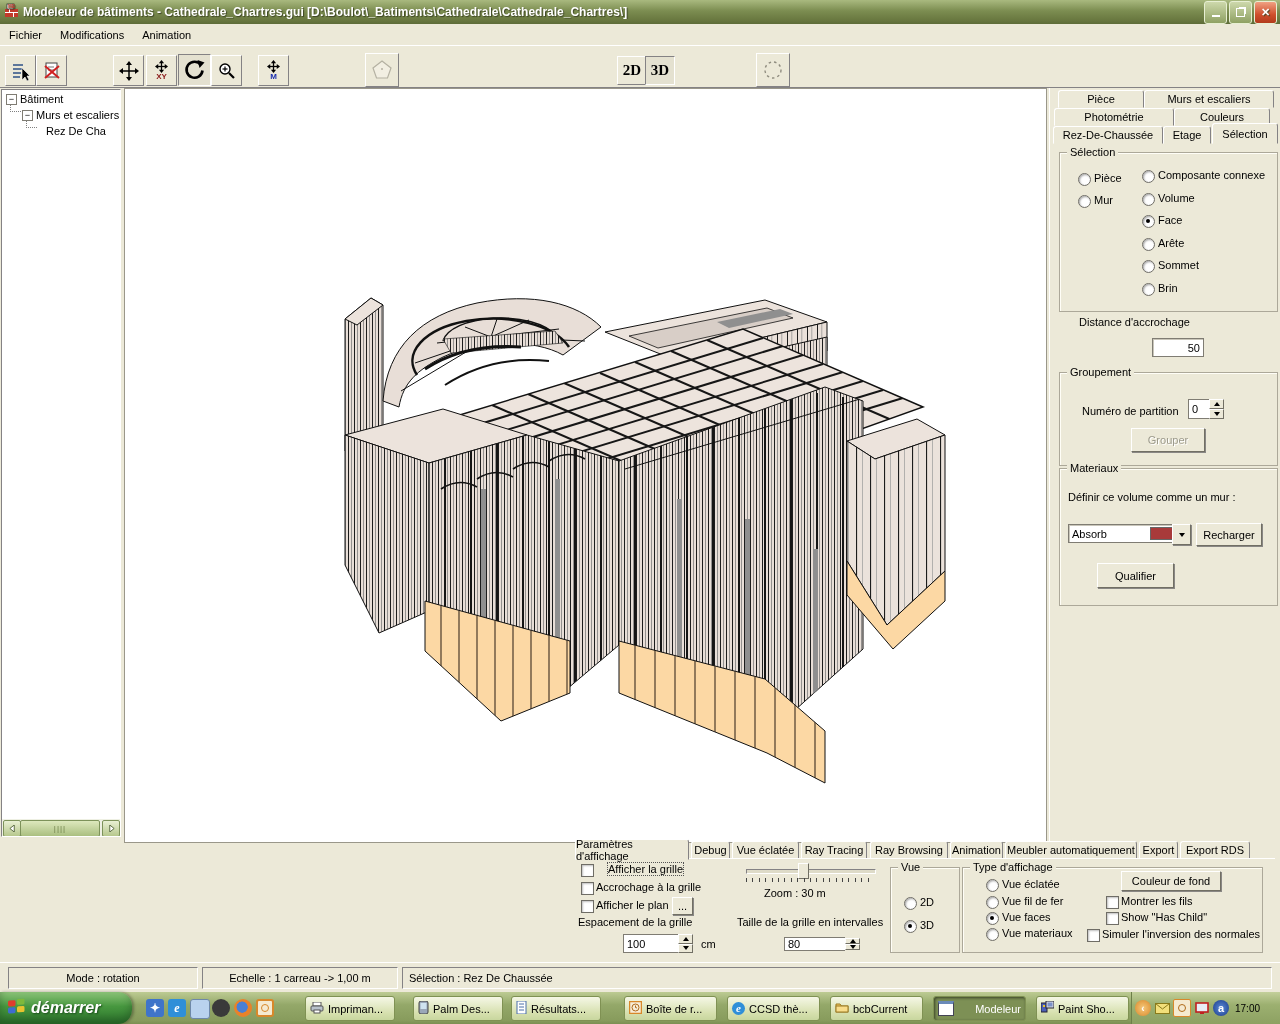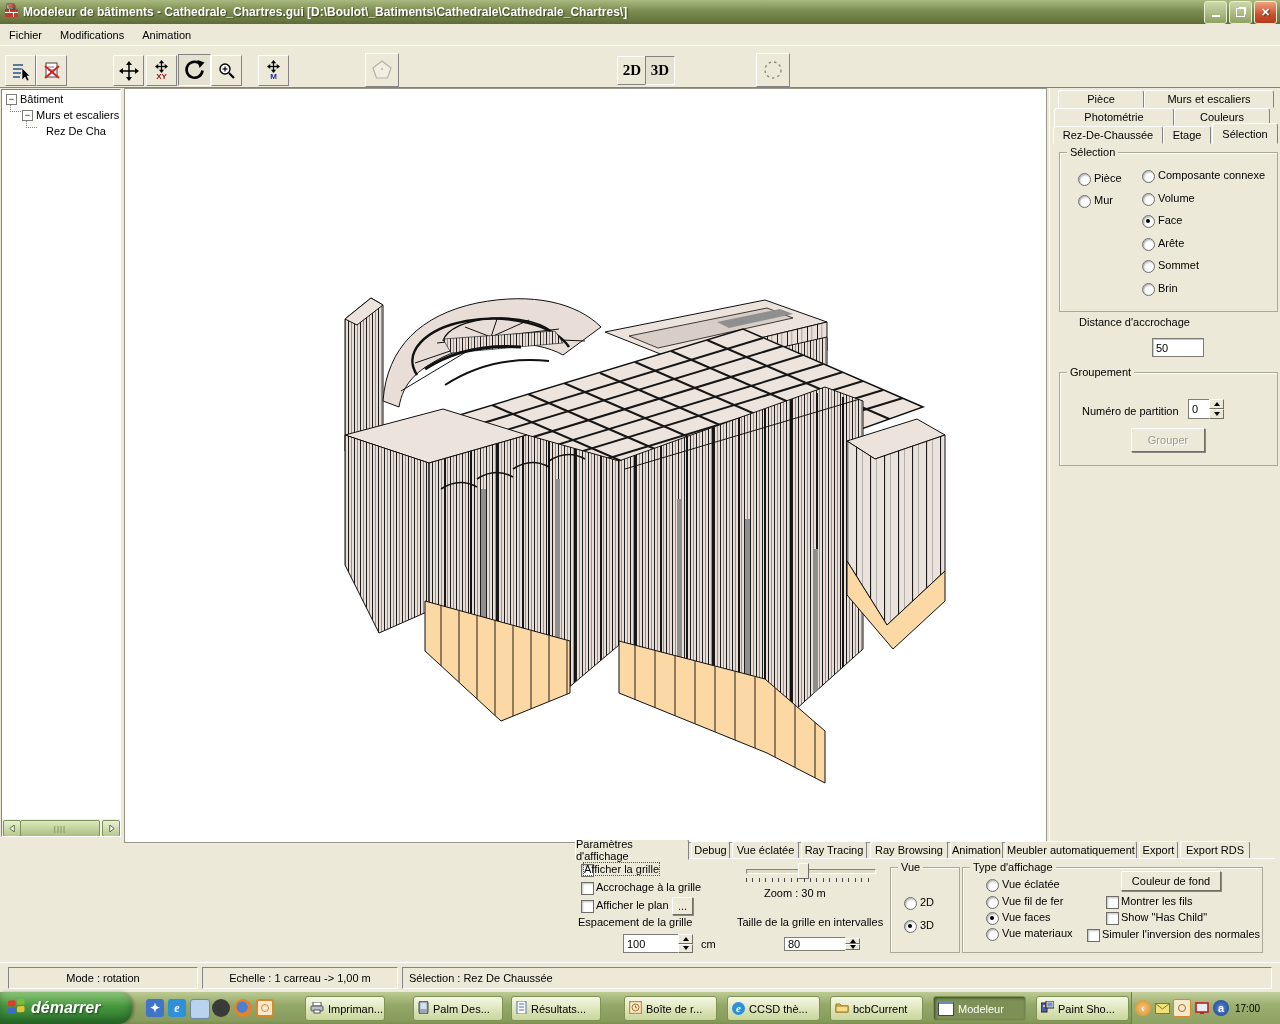--- a/index.html
+++ b/index.html
@@ -460,21 +460,21 @@
       <span class="lbl" style="left:98px;top:61px;">Face</span>
       <span class="radio" style="left:82px;top:85px;"></span>
       <span class="lbl" style="left:98px;top:84px;">Arête</span>
       <span class="radio" style="left:82px;top:107px;"></span>
       <span class="lbl" style="left:98px;top:106px;">Sommet</span>
       <span class="radio" style="left:82px;top:130px;"></span>
       <span class="lbl" style="left:98px;top:129px;">Brin</span>
     </div>
 
     <span class="lbl" style="left:29px;top:228px;">Distance d'accrochage</span>
-    <div class="abs edit" style="left:102px;top:250px;width:44px;height:17px;">
+    <div class="abs edit" style="left:102px;top:250px;width:44px;height:17px;justify-content:flex-end;">
         <span>50</span>
       </div>
 
     <div class="abs group" style="left:9px;top:284px;width:217px;height:92px;">
       <span class="glabel">Groupement</span>
       <span class="lbl" style="left:22px;top:32px;">Numéro de partition</span>
       <div class="spin" style="left:128px;top:26px;width:36px;height:20px;">
         <div class="ed">
             <span>0</span>
           </div>
@@ -485,20 +485,37 @@
             <div>
               <span class="td"></span>
             </div>
           </div>
       </div>
       <div class="abs btn disabled" style="left:71px;top:55px;width:72px;height:22px;">
           <span>Grouper</span>
         </div>
     </div>
 
+    <div class="abs group" style="left:9px;top:380px;width:217px;height:136px;">
+      <span class="glabel">Materiaux</span>
+      <span class="lbl" style="left:8px;top:22px;">Définir ce volume comme un mur :</span>
+      <div class="abs edit" style="left:8px;top:55px;width:102px;height:17px;">
+        <span style="flex:1;">Absorb</span>
+        <span style="width:22px;height:11px;background:#a83a3a;border:1px solid #666;"></span>
+      </div>
+      <div class="abs btn" style="left:112px;top:55px;width:17px;height:19px;">
+          <span class="td"></span>
+        </div>
+      <div class="abs btn" style="left:136px;top:54px;width:64px;height:21px;">
+          <span>Recharger</span>
+        </div>
+      <div class="abs btn" style="left:37px;top:94px;width:75px;height:23px;">
+          <span>Qualifier</span>
+        </div>
+    </div>
   </div>
 
   <div class="abs" style="left:0;top:843px;width:1027px;height:119px;background:#ece9d8;">
     <div class="tab active" style="left:575px;top:-4px;width:114px;">
         <span>Paramètres d'affichage</span>
       </div>
     <div class="tab" style="left:691px;top:-2px;width:39px;">
         <span>Debug</span>
       </div>
     <div class="tab" style="left:732px;top:-2px;width:67px;">
@@ -518,21 +535,21 @@
       </div>
     <div class="tab" style="left:1139px;top:-2px;width:39px;">
         <span>Export</span>
       </div>
     <div class="tab" style="left:1180px;top:-2px;width:70px;">
         <span>Export RDS</span>
       </div>
     <div style="position:absolute;left:575px;top:15px;width:700px;height:1px;background:#fff;"></div>
 
     <span class="check" style="left:581px;top:21px;"></span>
-    <span class="lbl focusdots" style="left:584px;top:20px;">Afficher la grille</span>
+    <span class="lbl focusdots" style="left:608px;top:20px;">Afficher la grille</span>
     <span class="check" style="left:581px;top:39px;"></span>
     <span class="lbl" style="left:596px;top:38px;">Accrochage à la grille</span>
     <span class="check" style="left:581px;top:57px;"></span>
     <span class="lbl" style="left:596px;top:56px;">Afficher le plan</span>
     <div class="abs btn" style="left:672px;top:54px;width:19px;height:16px;">
         <span>...</span>
       </div>
     <span class="lbl" style="left:578px;top:73px;">Espacement de la grille</span>
     <div class="spin" style="left:623px;top:91px;width:70px;height:19px;">
       <div class="ed">
@@ -624,21 +641,21 @@
     </div>
     <div class="qicon" style="left:146px;background:#3f74c9;">✦</div>
     <div class="qicon" style="left:168px;background:#2f8fd8;font-style:italic;font-family:'Liberation Serif',serif;">e</div>
     <div class="qicon" style="left:190px;background:#b9d2ee;border:1px solid #6e88a8;"></div>
     <div class="qicon" style="left:212px;background:#3a3a3a;border-radius:50%;"></div>
     <div class="qicon" style="left:234px;background:radial-gradient(circle at 45% 45%,#4a7fd4 38%,#e8822a 42%);border-radius:50%;"></div>
     <div class="qicon" style="left:256px;background:#f5ead0;border:2px solid #d8882a;box-sizing:border-box;">
         <span style="width:6px;height:6px;border:1px solid #d8882a;border-radius:50%;"></span>
       </div>
 
-    <div class="task" style="left:305px;width:80px;">
+    <div class="task" style="left:305px;width:90px;">
       <span style="display:inline-block;margin-right:4px;"><svg width="14" height="12" viewBox="0 0 14 12">
             <rect x="3" y="0" width="8" height="4" fill="#fff" stroke="#555"></rect>
             <rect x="1" y="4" width="12" height="5" rx="1" fill="#b9c2cc" stroke="#555"></rect>
             <rect x="4" y="8" width="6" height="3" fill="#fff" stroke="#555"></rect>
           </svg></span>
       <span>Impriman...</span>
     </div>
     <div class="task" style="left:413px;width:90px;">
       <span style="display:inline-block;margin-right:4px;"><svg width="11" height="13" viewBox="0 0 11 13">
             <rect x="1" y="0" width="9" height="13" rx="2" fill="#9aa7b8" stroke="#444"></rect>
@@ -668,21 +685,21 @@
       <span style="display:inline-block;margin-right:4px;width:13px;height:13px;border-radius:50%;background:#2f8fd8;color:#fff;font-family:'Liberation Serif',serif;font-style:italic;font-weight:bold;font-size:11px;text-align:center;line-height:13px;">e</span>
       <span>CCSD thè...</span>
     </div>
     <div class="task" style="left:830px;width:93px;">
       <span style="display:inline-block;margin-right:4px;"><svg width="14" height="11" viewBox="0 0 14 11">
             <path d="M1,2 L5,2 L6.5,4 L13,4 L13,10 L1,10 Z" fill="#f3c95c" stroke="#9a7b24"></path>
             <rect x="1" y="4" width="12" height="6" fill="#f9dd8a" stroke="#9a7b24"></rect>
           </svg></span>
       <span>bcbCurrent</span>
     </div>
-    <div class="task active" style="left:933px;width:93px;">
+    <div class="task active" style="left:933px;width:93px;justify-content:space-between;">
       <span style="display:inline-block;margin-right:4px;width:14px;height:11px;background:#fff;border:1px solid #445;border-top:3px solid #6a8ab8;"></span>
       <span>Modeleur</span>
     </div>
     <div class="task" style="left:1036px;width:93px;">
       <span style="display:inline-block;margin-right:4px;"><svg width="13" height="13" viewBox="0 0 13 13">
             <rect x="0" y="2" width="6" height="9" fill="#4a5fb8" stroke="#223"></rect>
             <rect x="5" y="0" width="8" height="7" fill="#d8dde8" stroke="#223"></rect>
             <rect x="6.5" y="1.5" width="5" height="4" fill="#7a90c8"></rect>
             <rect x="2" y="4" width="2" height="2" fill="#e8c32f"></rect>
           </svg></span>

